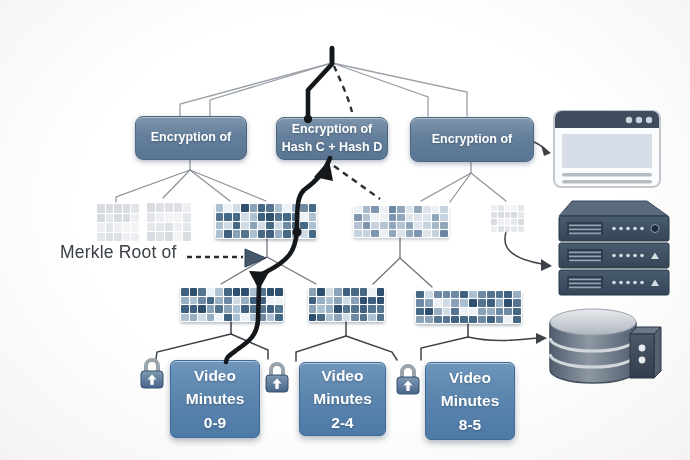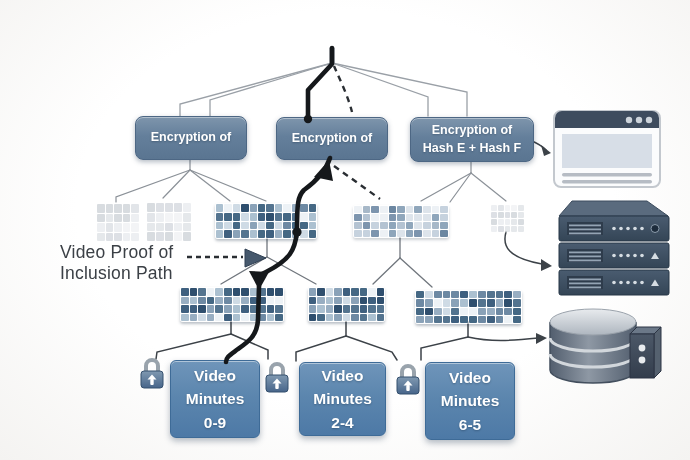--- a/index.html
+++ b/index.html
@@ -120,29 +120,28 @@
   </svg>
 
   <div id="content">
 
 
     <div class="node enc-box enc-ab">
       <span>Encryption of</span>
     </div>
     <div class="node enc-box enc-cd">
       <span>Encryption of</span>
+      <span>Hash C + Hash D</span>
     </div>
     <div class="node enc-box enc-ef">
       <span>Encryption of</span>
-      <span>Hash E + Hash F</span>
     </div>
 
     <div class="proof-label">
-      <div>Video Proof of</div>
-      <div>Inclusion Path</div>
+      <div>Merkle Root of</div>
     </div>
 
     <div id="mosaic-layer">
         <div class="mosaic faded" style="left: 96px; top: 203px; width: 42px; height: 37px; grid-template-columns: repeat(5, 1fr); grid-template-rows: repeat(4, 1fr);">
           <span style="background: rgb(191, 198, 205);"></span>
           <span style="background: rgb(191, 198, 205);"></span>
           <span style="background: rgb(191, 198, 205);"></span>
           <span style="background: rgb(191, 198, 205);"></span>
           <span style="background: rgb(208, 213, 219);"></span>
           <span style="background: rgb(191, 198, 205);"></span>
@@ -484,21 +483,21 @@
       <span>0-9</span>
     </div>
     <div class="leaf-box leaf-2">
       <span>Video</span>
       <span>Minutes</span>
       <span>2-4</span>
     </div>
     <div class="leaf-box leaf-3">
       <span>Video</span>
       <span>Minutes</span>
-      <span>6-5</span>
+      <span>8-5</span>
     </div>
 
     <svg class="icon-abs" style="left:553px;top:110px;" width="110" height="80" viewBox="0 0 110 80">
       <rect x="1" y="1" width="106" height="76" rx="7" fill="#fbfcfd" stroke="#c3c8ce" stroke-width="2"></rect>
       <path d="M2 8 a7 7 0 0 1 7 -7 h90 a7 7 0 0 1 7 7 v10 H2 z" fill="#3e4c5e"></path>
       <circle cx="76" cy="10" r="3.2" fill="#cdd4db"></circle>
         <circle cx="86" cy="10" r="3.2" fill="#cdd4db"></circle>
         <circle cx="96" cy="10" r="3.2" fill="#cdd4db"></circle>
       <rect x="9" y="24" width="90" height="34" fill="#d7dee7"></rect>
       <rect x="9" y="63" width="90" height="3.5" rx="1.7" fill="#b6bcc4"></rect>

